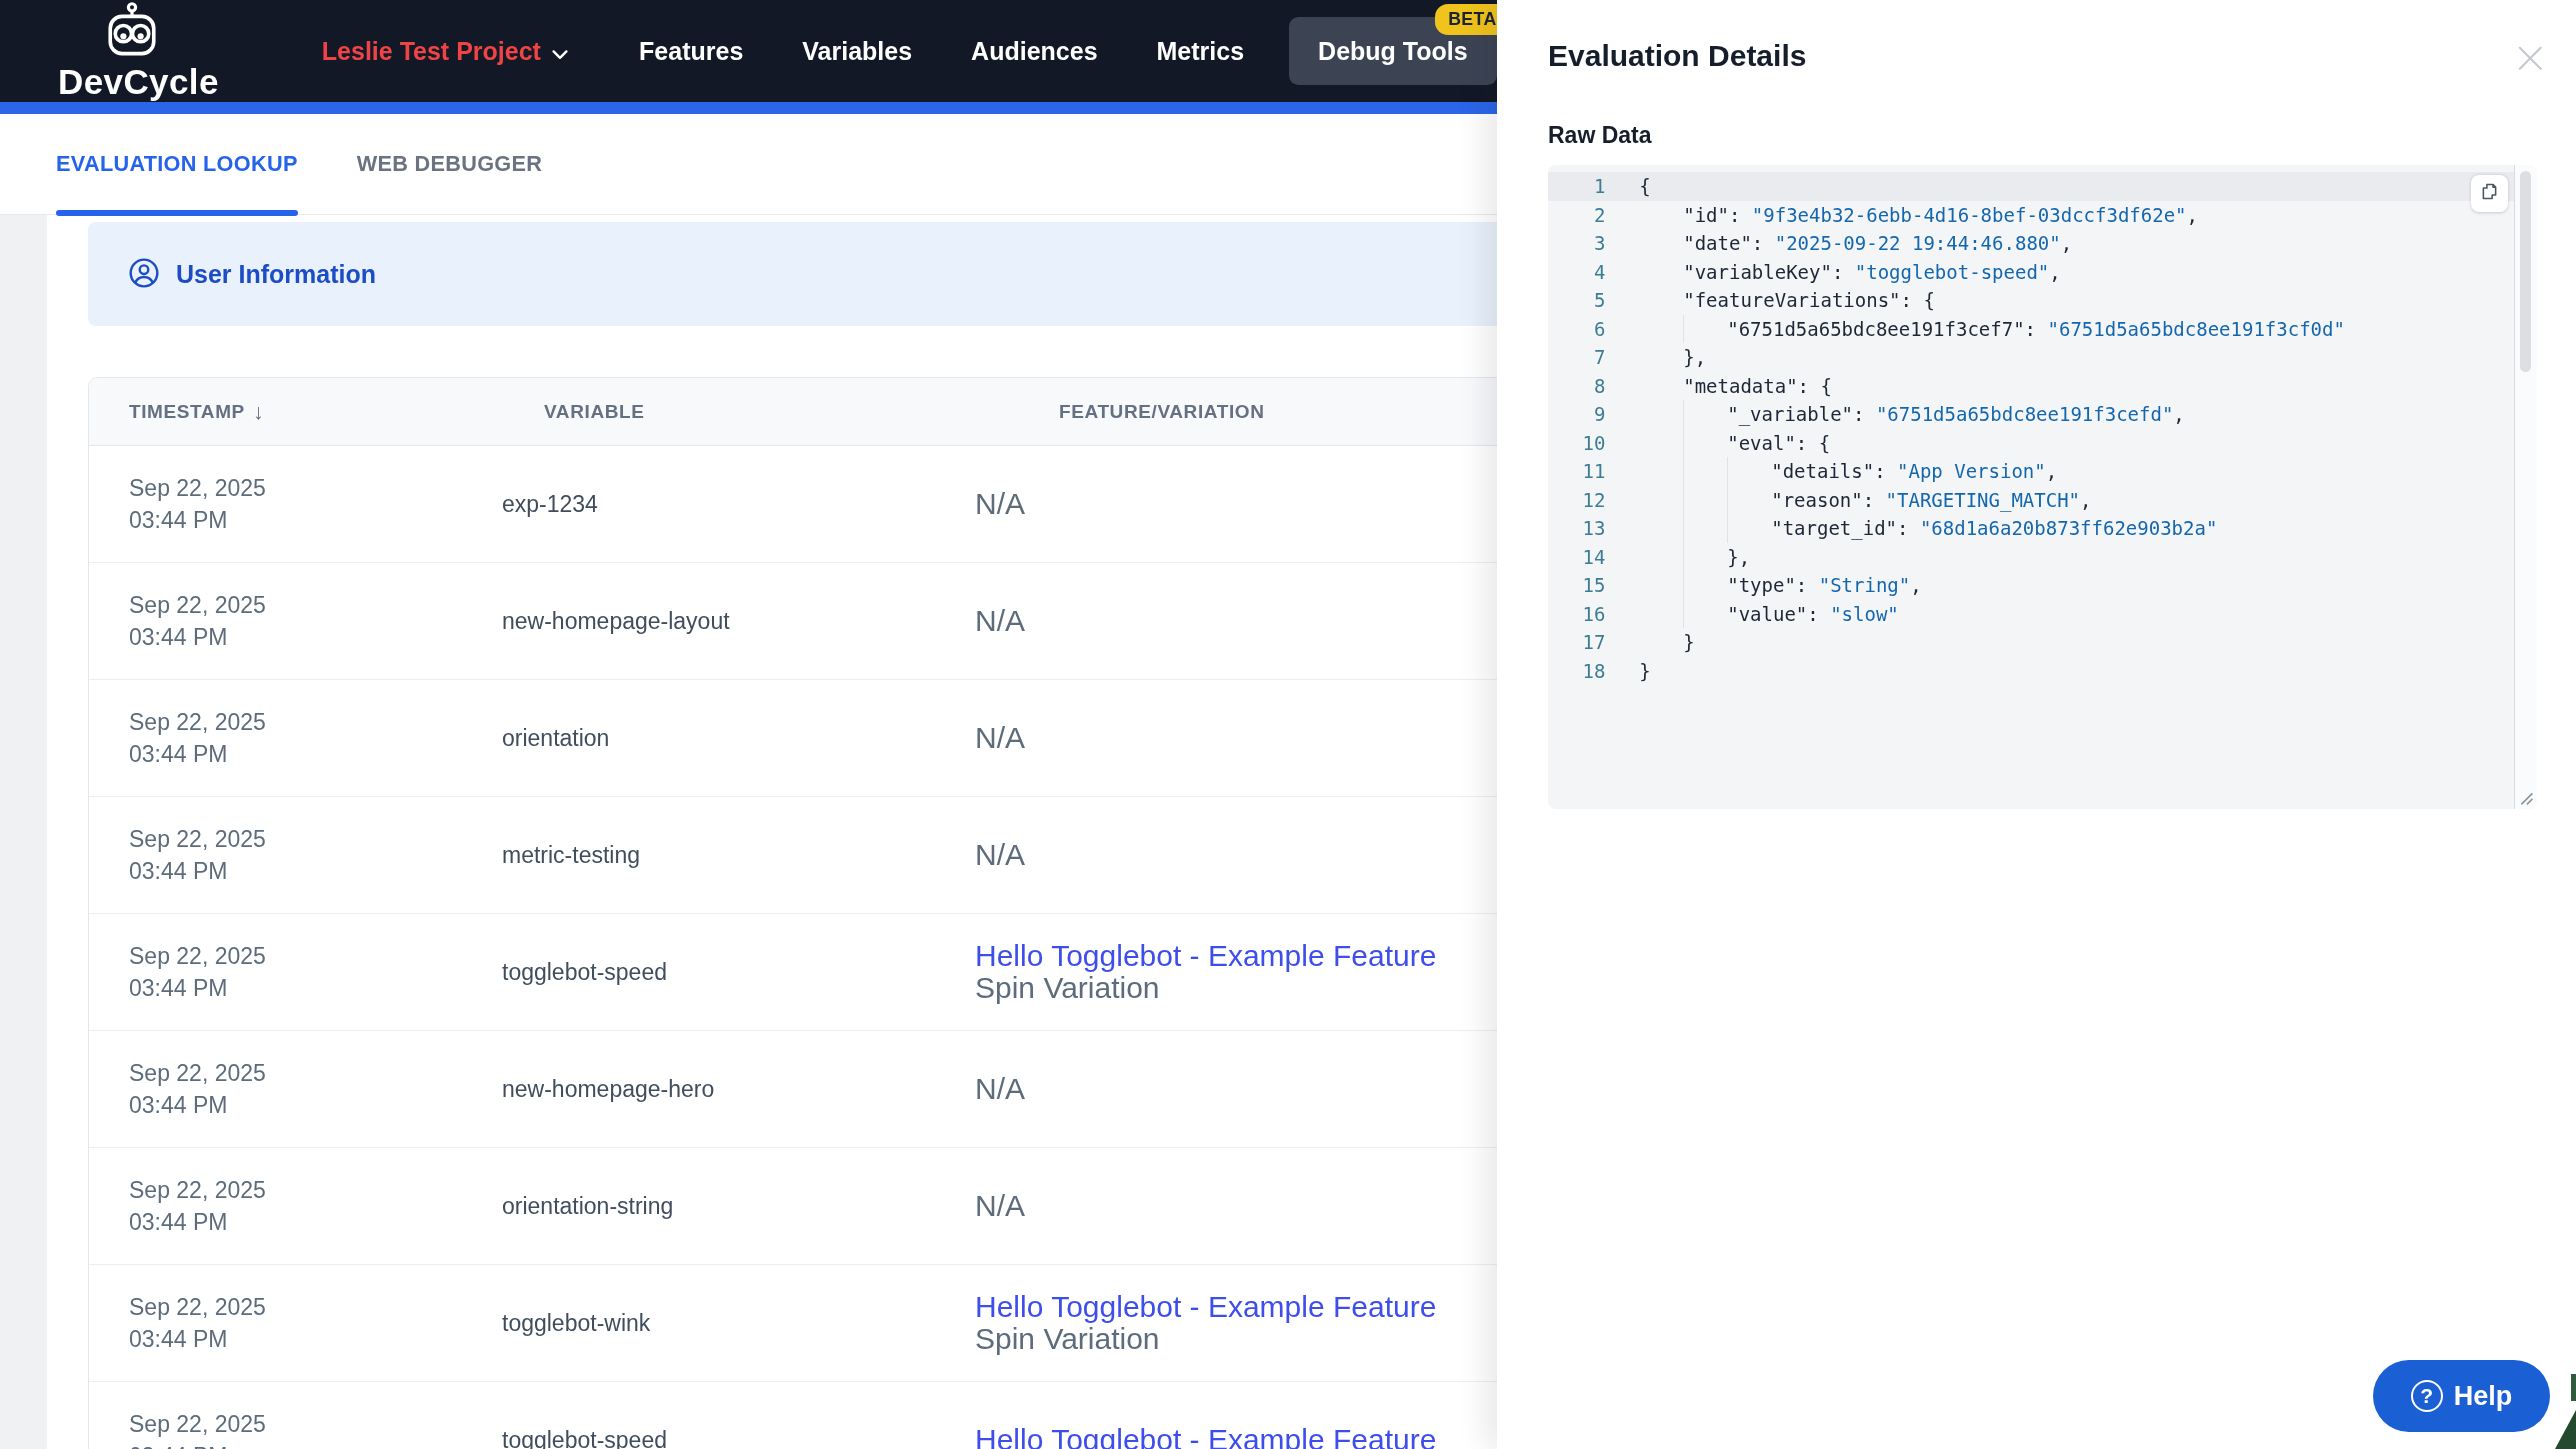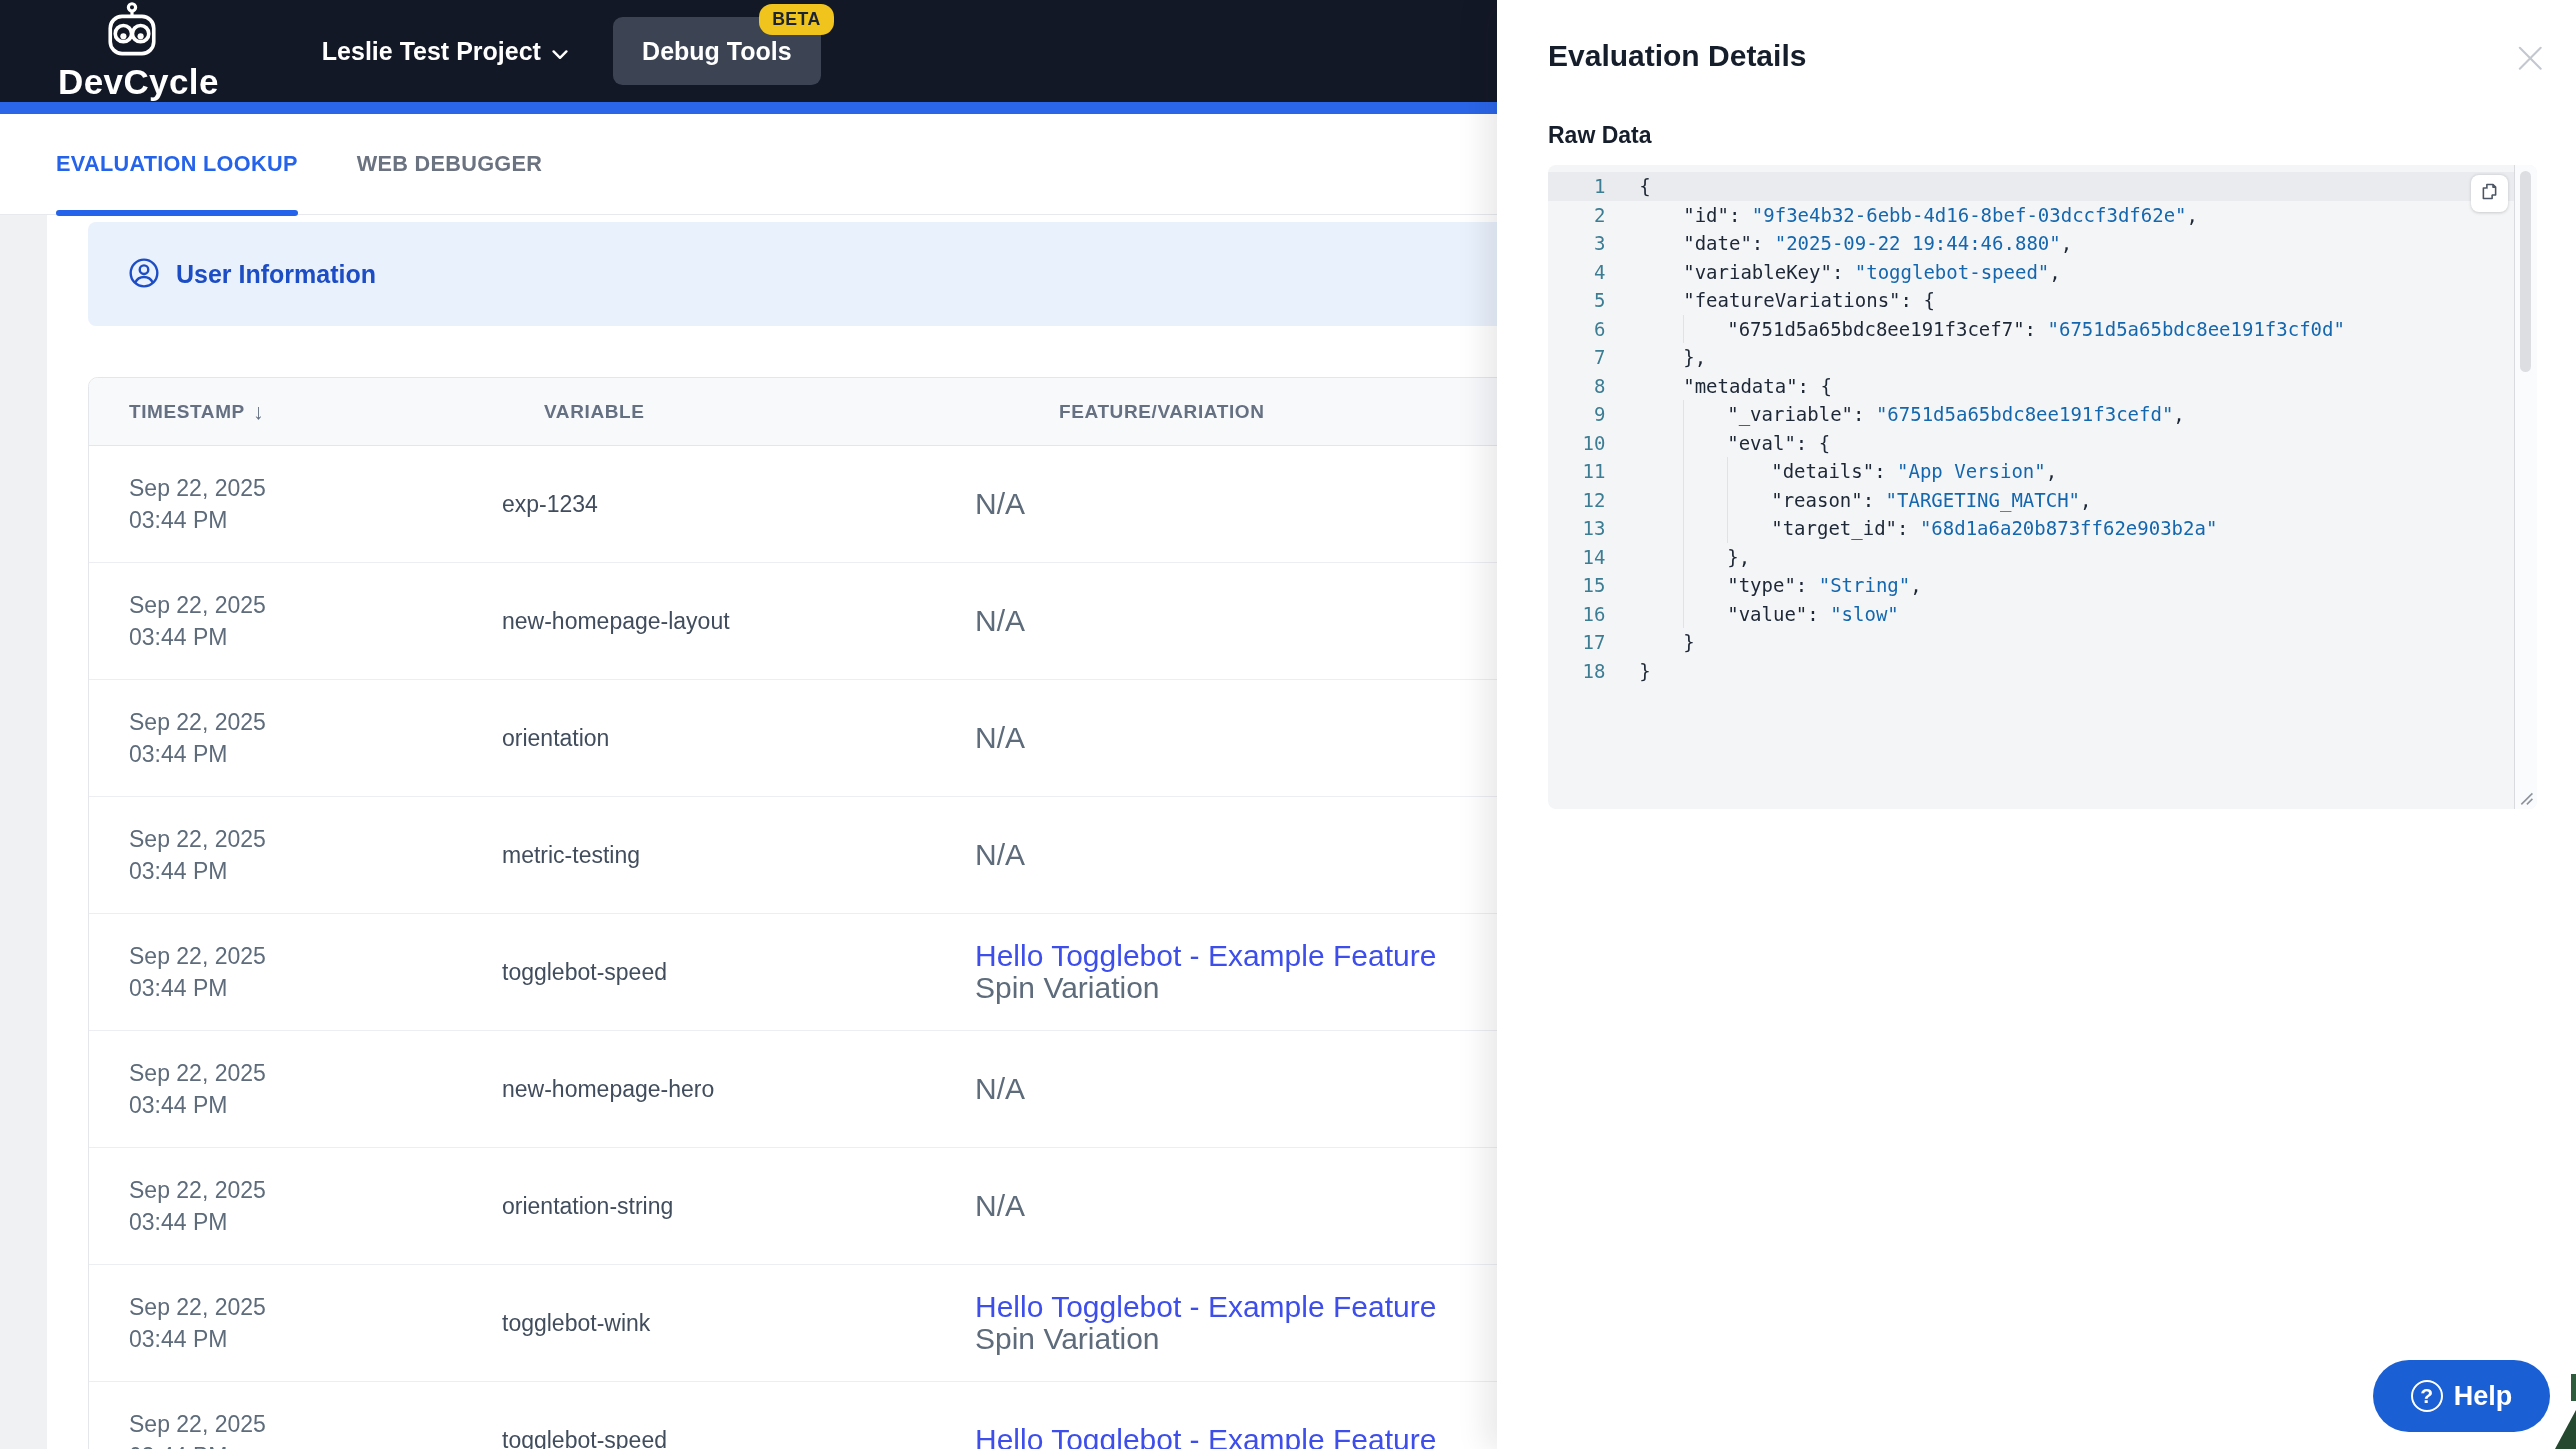--- a/index.html
+++ b/index.html
@@ -3,21 +3,21 @@
 <meta charset="utf-8">
 <style>
   * { margin:0; padding:0; box-sizing:border-box; }
   html,body { width:2576px; height:1449px; overflow:hidden; }
   body { font-family:"Liberation Sans", sans-serif; background:#ffffff; position:relative; }
 
   
   .nav { position:absolute; left:0; top:0; width:100%; height:102px; background:var(--nav-bg); display:flex; align-items:center; }
   .logo-wrap { display:flex; align-items:center; margin-left:45px;flex-direction:column; }
   .brand { color:#fff; font-size:35px; font-weight:800; letter-spacing:0.4px; margin-left:13px; }
-  .project { display:flex; align-items:center; gap:11.2px; color:#ffffff; font-size:25px; font-weight:600; margin-left:103px; cursor:pointer; }
+  .project { display:flex; align-items:center; gap:11.2px; color:#ef4444; font-size:25px; font-weight:600; margin-left:103px; cursor:pointer; }
   .nav-items { display:flex; align-items:center; gap:59px; margin-left:71px; }
   .nav-item { color:#fff; font-size:25px; font-weight:600; cursor:pointer; }
   .debug-btn { position:relative; margin-left:45px; height:68px; padding:0 29px; background:#3c4454; border-radius:9.6px; color:#fff; font-size:25px; font-weight:600; display:flex; align-items:center; cursor:pointer; }
   .beta-badge { position:absolute; top:-13px; right:-13px; background:var(--badge); color:#1c2433; font-size:17.7px; font-weight:700; padding:4.8px 13px; border-radius:13px; letter-spacing:0.4px; }
   .blue-bar { position:absolute; left:0; top:102px; width:100%; height:12px; background:var(--accent); }
 
   
   .tabbar { position:absolute; left:0; top:114px; width:100%; height:101px; background:#fff; border-bottom:1.6px solid #e7e9ec; display:flex; padding-left:56px; gap:59px; }
   .tab { height:100%; display:flex; align-items:center; font-size:21.7px; font-weight:700; letter-spacing:0.3px; color:#6b7280; position:relative; cursor:pointer; }
   .tab.active { color:var(--tab-active); }
@@ -86,20 +86,26 @@
     <span class="brand">DevCycle</span>
   </div>
   <div class="project">
     <span>Leslie Test Project</span>
     <span>
       <svg width="16" height="10.4" viewBox="0 0 20 13" fill="none">
           <polyline points="2,3 10,11 18,3" stroke="#fff" stroke-width="3" stroke-linecap="round" stroke-linejoin="round"></polyline>
         </svg>
     </span>
   </div>
+  <nav class="nav-items">
+      <span class="nav-item">Features</span>
+      <span class="nav-item">Variables</span>
+      <span class="nav-item">Audiences</span>
+      <span class="nav-item">Metrics</span>
+    </nav>
   <div class="debug-btn">
     <span>Debug Tools</span>
     <span class="beta-badge">BETA</span>
   </div>
 </header>
 <div class="blue-bar"></div>
 
 <div class="tabbar">
     <div class="tab active">EVALUATION LOOKUP</div>
     <div class="tab">WEB DEBUGGER</div>

